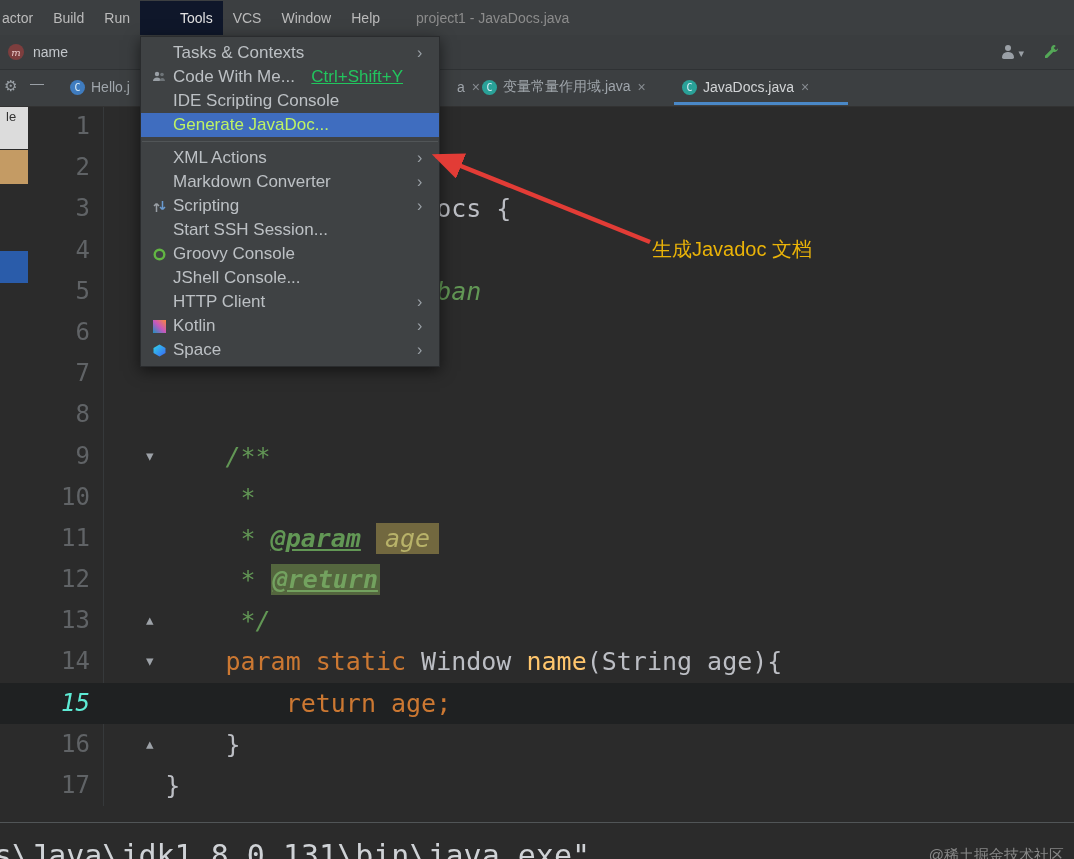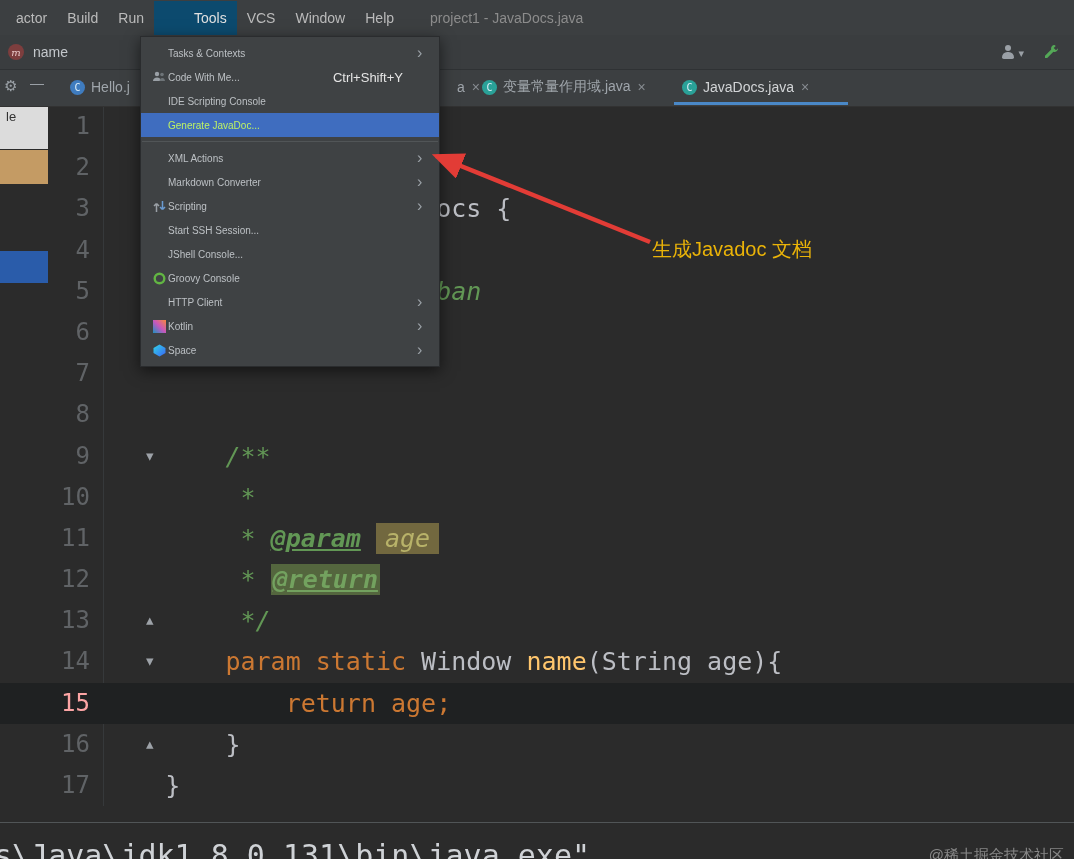--- a/index.html
+++ b/index.html
@@ -8,22 +8,22 @@
     background:#2b2b2b;font-family:"Liberation Sans",sans-serif;
     -webkit-font-smoothing:antialiased;
   }
   
   .menubar{
     position:absolute;left:0;top:0;width:1074px;height:35px;
     background:#3c3f41;display:flex;align-items:center;z-index:20;
     border-bottom:1px solid #2f3234;
   }
   .mb-item{color:#bbbbbb;font-size:14px;padding:0 10px;line-height:34px;cursor:default;}
-  .mb-item.partial{padding-left:16px;}
-  .mb-item.active{background:#0c4a6e;color:#e0e0e0;padding-left:40px;}
+  .mb-item.partial{padding-left:2px;}
+  .mb-item.active{background:#0f172a;color:#e0e0e0;padding-left:40px;}
   .win-title{color:#8c8c8c;font-size:14px;margin-left:26px;}
   
   .navbar{
     position:absolute;left:0;top:35px;width:1074px;height:34px;
     background:#3a3d3f;display:flex;align-items:center;z-index:20;
     border-bottom:1px solid #2f3234;
   }
   .method-badge{
     display:inline-flex;align-items:center;justify-content:center;
     width:16px;height:16px;border-radius:50%;background:#7d3e3e;
@@ -60,34 +60,34 @@
   .cicon.teal{background:#2aa198;}
   .tab .close{margin-left:7px;color:#878c91;font-size:14px;}
   .tab.t1{left:62px;width:118px;overflow:hidden;}
   .tab.t2{left:180px;width:292px;justify-content:flex-end;}
   .tab.t3{left:474px;width:198px;}
   .tab.t4{left:674px;width:158px;color:#d2d4d6;}
   .tab.active::after{
     content:"";position:absolute;left:0;right:0;bottom:0;height:3px;background:#4a88c7;
   }
   
-  .strip{position:absolute;left:0;width:48px;z-index:6;}
+  .strip{position:absolute;left:0;width:28px;z-index:6;}
   .strip-white{top:105px;height:44px;background:#dcdcdc;color:#333;font-size:13px;padding-top:4px;padding-left:6px;box-sizing:border-box;}
   .strip-tan{top:150px;height:34px;background:#c49b64;}
   .strip-blue{top:251px;height:32px;background:#2a5caa;}
   
   .editor{position:absolute;left:0;top:106px;width:1074px;height:716px;z-index:1;}
   .gutter-sep{position:absolute;left:103px;top:0;width:1px;height:700px;background:#36393b;}
   .code-row{position:relative;height:41.2px;}
   .code-row.current{background:#1f2122;}
   .ln{
     position:absolute;left:40px;width:50px;text-align:right;color:#606366;
     font-family:"DejaVu Sans Mono",monospace;font-size:24px;line-height:41.2px;cursor:pointer;
   }
-  .current .ln{color:#fca5a5;}
+  .current .ln{color:#5eead4;font-style:italic;}
   .fold{position:absolute;left:146px;line-height:41.2px;color:#9da2a8;font-size:15px;cursor:pointer;font-family:"DejaVu Sans",sans-serif;}
   .fold.down::after{content:"\25BE";}
   .fold.up::after{content:"\25B4";}
   .code{
     position:absolute;left:105px;white-space:pre;
     font-family:"DejaVu Sans Mono",monospace;font-size:25px;line-height:41.2px;
   }
   .tk-plain{color:#bcbec4;}
   .tk-keyword{color:#cc7832;}
   .tk-method{color:#ffc66d;}
@@ -97,23 +97,23 @@
   .tk-param-hl{color:#b8b269;font-style:italic;background:#72683f;padding:1px 9px;}
   
   .menu{
     position:absolute;left:140px;top:36px;width:300px;z-index:50;
     background:#3f4244;border:1px solid #2a2c2e;box-shadow:0 4px 14px rgba(0,0,0,.55);
     padding:4px 0;box-sizing:border-box;
   }
   .menu-item{display:flex;align-items:center;height:24px;cursor:pointer;}
   .menu-item.selected{background:#3f6dbf;}
   .mi-icon{width:18px;margin-left:9px;display:inline-flex;align-items:center;justify-content:center;flex:0 0 auto;}
-  .mi-label{color:#bcc0c4;font-size:10px;white-space:nowrap;}
+  .mi-label{color:#bcc0c4;font-size:17px;margin-left:5px;white-space:nowrap;}
   .menu-item.selected .mi-label{color:#bef264;}
-  .mi-shortcut{margin-left:auto;color:#e5e5e5;font-size:13px;padding-right:14px;}
+  .mi-shortcut{margin-left:auto;color:#22c55e;font-size:17px;padding-right:14px;text-decoration:underline;}
   .mi-arrow{margin-left:auto;width:22px;text-align:left;color:#9aa0a6;font-size:16px;line-height:24px;}
   .mi-arrow.none{visibility:hidden;}
   .mi-shortcut + .mi-arrow{margin-left:0;}
   .menu-sep{height:1px;background:#515557;margin:4px 1px;}
   
   .red-arrow{position:absolute;left:0;top:0;z-index:60;pointer-events:none;}
   .annotation{
     position:absolute;left:652px;top:236px;z-index:60;
     font-size:20px;font-weight:500;white-space:nowrap;
   }
@@ -314,31 +314,31 @@
       </span>
       <span class="mi-label">Scripting</span>
       <span class="mi-arrow">›</span>
     </div>
     <div class="menu-item">
       <span class="mi-icon"></span>
       <span class="mi-label">Start SSH Session...</span>
       <span class="mi-arrow none"></span>
     </div>
     <div class="menu-item">
-      <span class="mi-icon"></span>
-      <span class="mi-label">JShell Console...</span>
-      <span class="mi-arrow none"></span>
-    </div>
-    <div class="menu-item">
       <span class="mi-icon">
         <svg width="13" height="13" viewBox="0 0 13 13">
           <circle cx="6.5" cy="6.5" r="4.8" fill="none" stroke="#62b543" stroke-width="2.4"></circle>
         </svg>
       </span>
       <span class="mi-label">Groovy Console</span>
+      <span class="mi-arrow none"></span>
+    </div>
+    <div class="menu-item">
+      <span class="mi-icon"></span>
+      <span class="mi-label">JShell Console...</span>
       <span class="mi-arrow none"></span>
     </div>
     <div class="menu-item">
       <span class="mi-icon"></span>
       <span class="mi-label">HTTP Client</span>
       <span class="mi-arrow">›</span>
     </div>
     <div class="menu-item">
       <span class="mi-icon">
         <svg width="13" height="13" viewBox="0 0 13 13">

